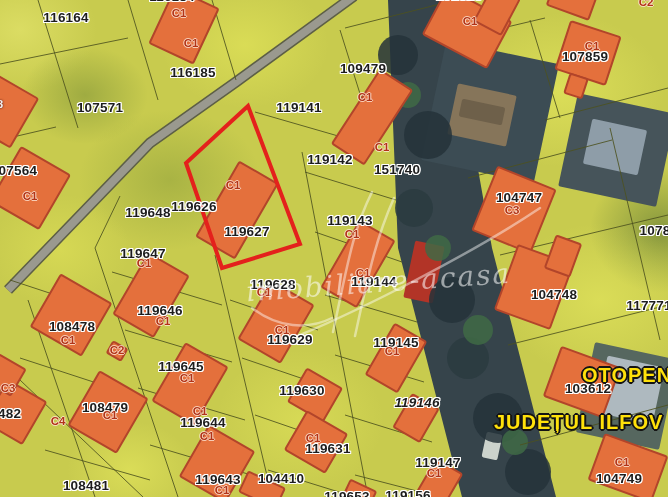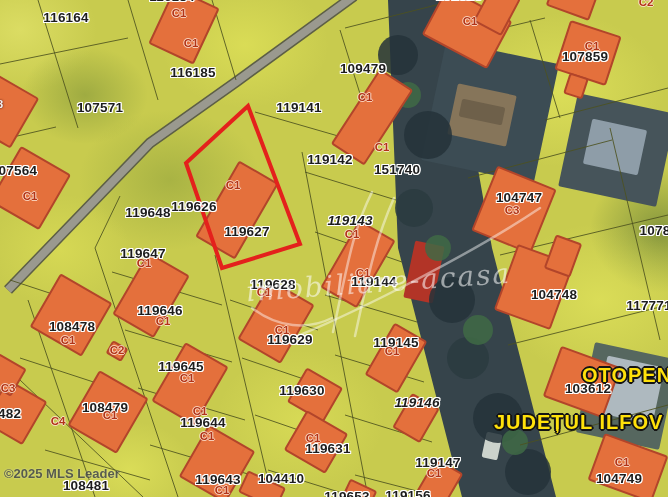--- a/index.html
+++ b/index.html
@@ -171,21 +171,21 @@
       <div class="plabel" style="left: 100px; top: 107px;">107571</div>
       <div class="plabel" style="left: 363px; top: 68px;">109479</div>
       <div class="plabel" style="left: 585px; top: 56px; text-align: right;">107859</div>
       <div class="plabel" style="left: 299px; top: 95px; margin-top: 12px;">119141</div>
       <div class="plabel" style="left: 14px; top: 170px;">107564</div>
       <div class="plabel" style="left: 330px; top: 159px;">119142</div>
       <div class="plabel" style="left: 397px; top: 169px;">151740</div>
       <div class="plabel" style="left: 519px; top: 197px;">104747</div>
       <div class="plabel" style="left: 194px; top: 206px;">119626</div>
       <div class="plabel" style="left: 148px; top: 212px;">119648</div>
-      <div class="plabel" style="left: 350px; top: 220px; font-style: italic;">119143</div>
+      <div class="plabel" style="left: 350px; top: 220px;">119143</div>
       <div class="plabel" style="left: 247px; top: 231px;">119627</div>
       <div class="plabel" style="left: 143px; top: 253px;">119647</div>
       <div class="plabel" style="left: 273px; top: 284px;">119628</div>
       <div class="plabel" style="left: 374px; top: 281px;">119144</div>
       <div class="plabel" style="left: 554px; top: 294px;">104748</div>
       <div class="plabel" style="left: 649px; top: 305px;">117771</div>
       <div class="plabel" style="left: 160px; top: 310px;">119646</div>
       <div class="plabel" style="left: 72px; top: 326px;">108478</div>
       <div class="plabel" style="left: 290px; top: 339px;">119629</div>
       <div class="plabel" style="left: 396px; top: 342px;">119145</div>
@@ -236,14 +236,13 @@
       <div class="clabel" style="left: 222px; top: 490px;">C1</div>
       <div class="clabel white" style="left: 0px; top: 104px;">8</div>
     </div>
 
   <div id="watermark">imobiliare-acasa</div>
 
   <div id="otopeni" class="map-overlay-text">OTOPENI</div>
 
   <div id="county" class="map-overlay-text">JUDEȚUL ILFOV</div>
 
-  <div id="copyright">©2025 MLS Leader</div>
 </div>
 
 </body></html>

